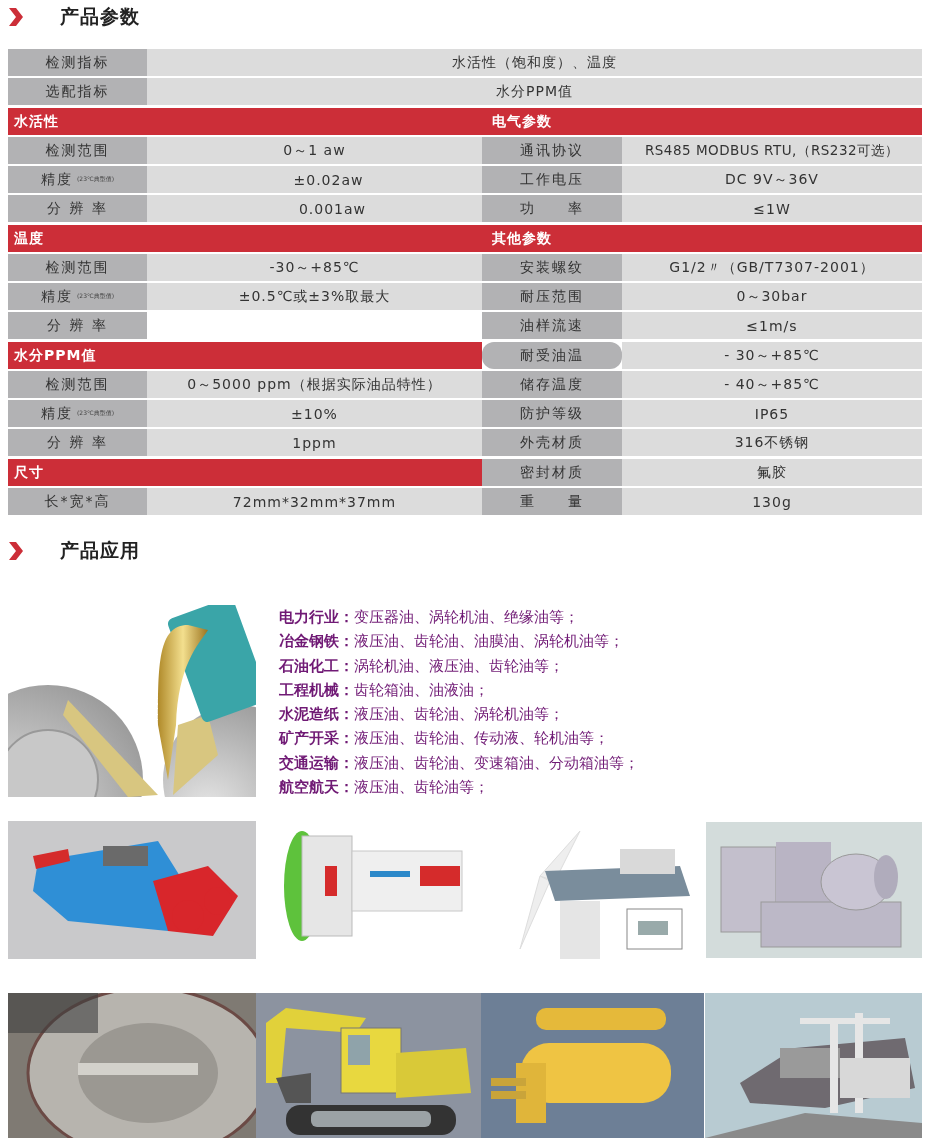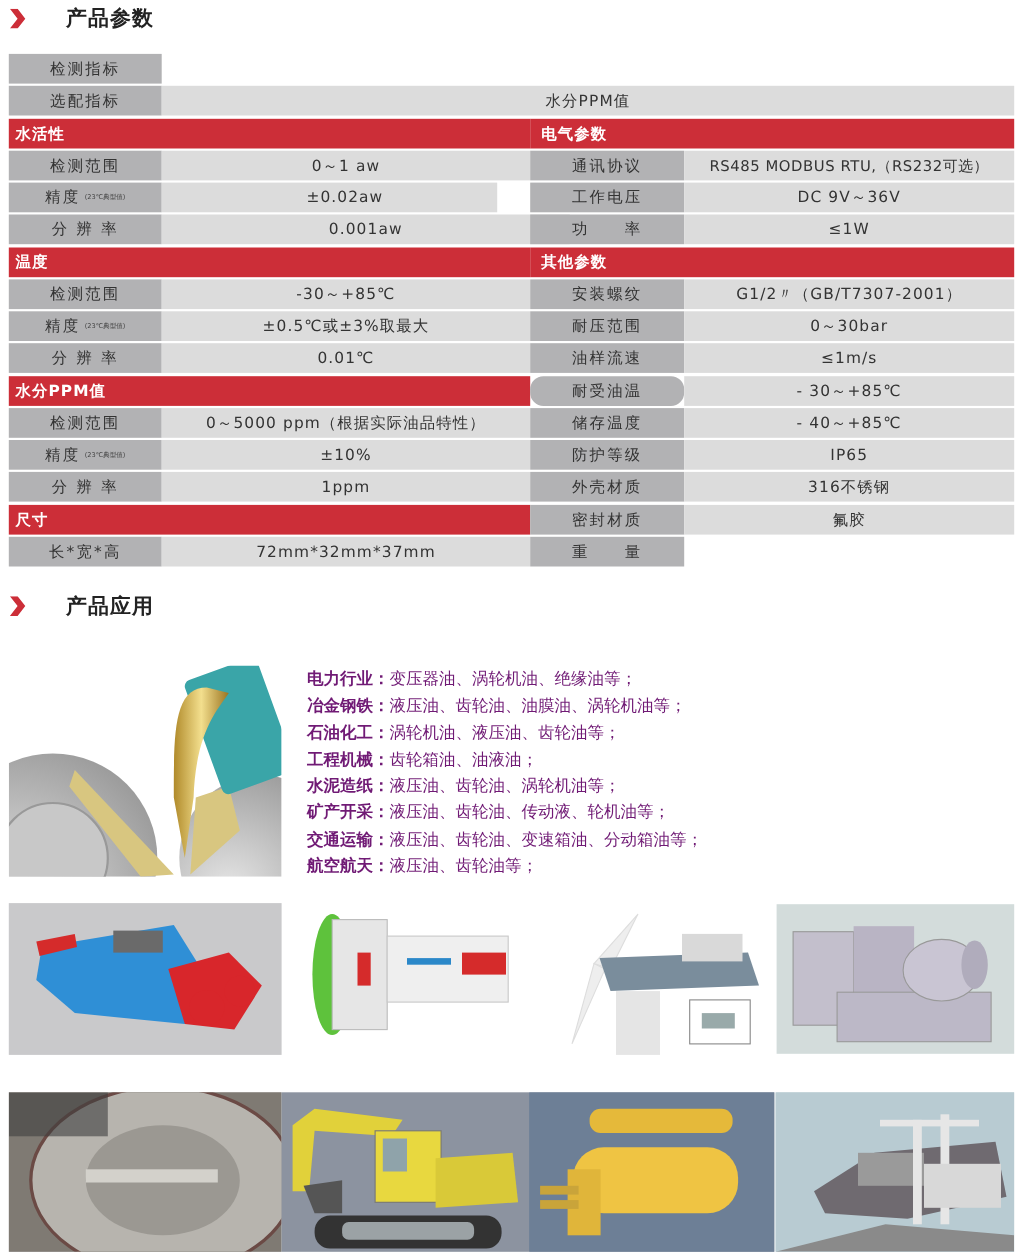--- a/index.html
+++ b/index.html
@@ -41,58 +41,58 @@
   <svg class="chev" viewBox="0 0 16 18">
     <polygon points="1,0 8,0 15,9 8,18 1,18 8,9" fill="#cc2e38"></polygon>
   </svg>
   <div class="title">产品参数</div>
 </div>
 
 <div>
 
   <div class="row" style="left:8px; top:49px; width:914px;">
     <div class="cell-label" style="width:139px;">检测指标</div>
+    <div class="cell-value" style="width:775px;">水活性（饱和度）、温度</div>
   </div>
   <div class="row" style="left:8px; top:78px; width:914px;">
     <div class="cell-label" style="width:139px;">选配指标</div>
     <div class="cell-value" style="width:775px;">水分PPM值</div>
   </div>
 
   <div class="redbar" style="left:8px; top:108px; width:474px;font-family:Liberation Serif, serif;">水活性</div>
   <div class="row" style="left:8px; top:137px;">
     <div class="cell-label" style="width:139px;">检测范围</div>
     <div class="cell-value" style="width:335px;">0～1 aw</div>
   </div>
   <div class="row" style="left:8px; top:166px;">
     <div class="cell-label" style="width:139px;">
         <span>精度</span>
         <span class="small">(23℃典型值)</span>
       </div>
-    <div class="cell-value" style="width:305px;padding-left:28px;">±0.02aw</div>
+    <div class="cell-value" style="width:335px;padding-left:28px;">±0.02aw</div>
   </div>
   <div class="row" style="left:8px; top:195px;">
     <div class="cell-label" style="width:139px;">分 辨 率</div>
     <div class="cell-value" style="width:371px;">0.001aw</div>
   </div>
 
   <div class="redbar" style="left:8px; top:225px; width:474px;">温度</div>
   <div class="row" style="left:8px; top:254px;">
     <div class="cell-label" style="width:139px;">检测范围</div>
     <div class="cell-value" style="width:335px;">-30～+85℃</div>
   </div>
   <div class="row" style="left:8px; top:283px;">
     <div class="cell-label" style="width:139px;">
         <span>精度</span>
         <span class="small">(23℃典型值)</span>
       </div>
     <div class="cell-value" style="width:335px;">±0.5℃或±3%取最大</div>
   </div>
   <div class="row" style="left:8px; top:312px;">
     <div class="cell-label" style="width:139px;">分 辨 率</div>
-    <div class="cell-value" style="width:335px;">0.01℃</div>
   </div>
 
   <div class="redbar" style="left:8px; top:342px; width:474px;">水分PPM值</div>
   <div class="row" style="left:8px; top:371px;">
     <div class="cell-label" style="width:139px;">检测范围</div>
     <div class="cell-value" style="width:335px;">0～5000 ppm（根据实际油品特性）</div>
   </div>
   <div class="row" style="left:8px; top:400px;">
     <div class="cell-label" style="width:139px;">
         <span>精度</span>
@@ -153,20 +153,21 @@
   <div class="row" style="left:482px; top:429px;align-items:flex-end;">
     <div class="cell-label" style="width:140px;">外壳材质</div>
     <div class="cell-value" style="width:300px;">316不锈钢</div>
   </div>
   <div class="row" style="left:482px; top:459px;">
     <div class="cell-label" style="width:140px;">密封材质</div>
     <div class="cell-value" style="width:300px;">氟胶</div>
   </div>
   <div class="row" style="left:482px; top:488px;">
     <div class="cell-label" style="width:140px;">重　　量</div>
+    <div class="cell-value" style="width:300px;">130g</div>
   </div>
 </div>
 
 <div class="section-head" style="top:536px;">
   <svg class="chev" viewBox="0 0 16 18">
     <polygon points="1,0 8,0 15,9 8,18 1,18 8,9" fill="#cc2e38"></polygon>
   </svg>
   <div class="title">产品应用</div>
 </div>
 

